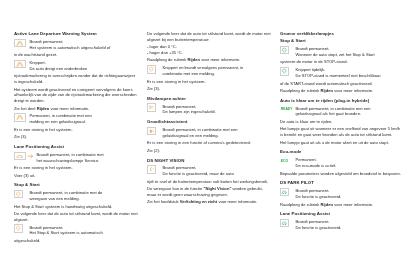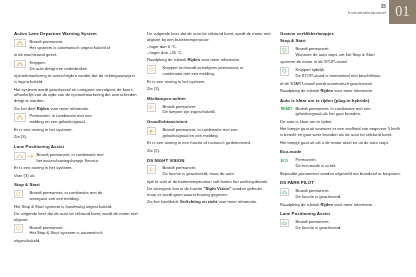--- a/index.html
+++ b/index.html
@@ -178,29 +178,20 @@
     letter-spacing: -0.05px;
     line-height: 1;
   }
   .badge-text.green { color: #2aa84a; }
 </style>
 </head>
 <body>
 
 <div class="page">
 
-  <div class="header">
-    <div class="header-text">
-      <div class="header-page-num">15</div>
-      <div class="header-chapter-name">Instrumentenpaneel</div>
-    </div>
-    <div class="chapter-block">
-      <span class="chapter-num">01</span>
-    </div>
-  </div>
 
   <div class="columns">
 
     <div class="col">
 
       <div class="sec-title">Active Lane Departure Warning System</div>
 
       <div class="icon-row">
         <div class="icon-cell">
           <span class="chip">

